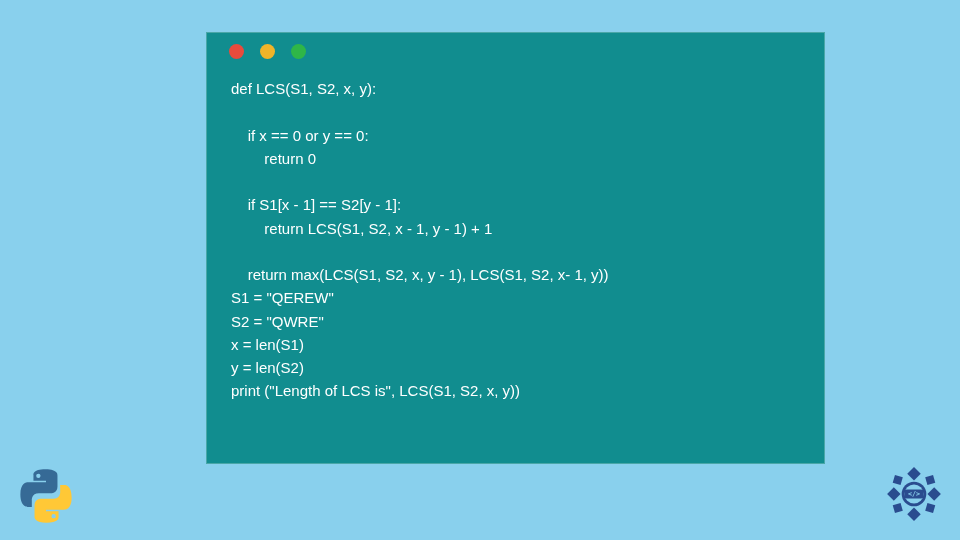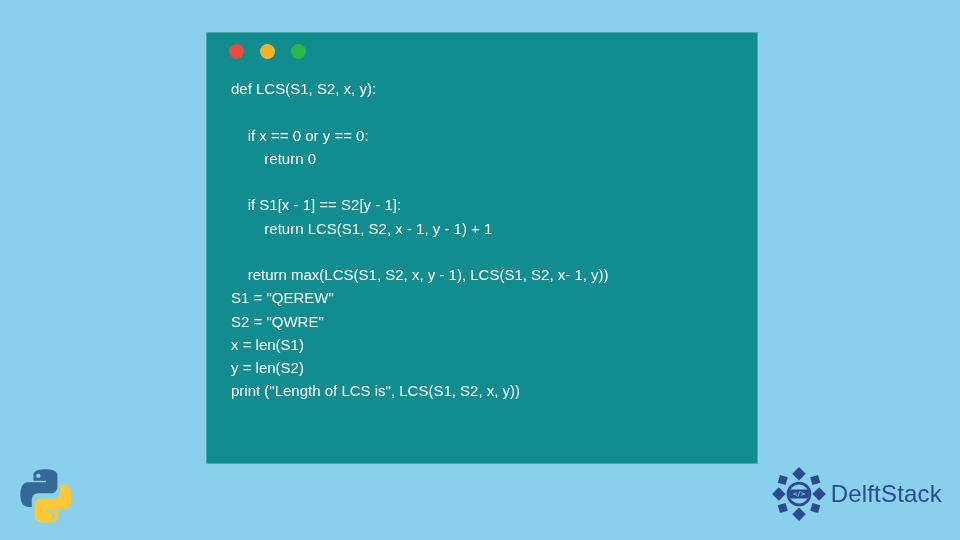--- a/index.html
+++ b/index.html
@@ -8,21 +8,21 @@
   height: 540px;
   background: #89d0ed;
   position: relative;
   font-family: Arial, Helvetica, sans-serif;
   overflow: hidden;
 }
 .code-window {
   position: absolute;
   left: 206px;
   top: 32px;
-  width: 552px;
+  width: 619px;
   height: 432px;
   background: #118d8f;
   border: 1px solid #4aa7a8;
 }
 .titlebar {
   height: 36px;
   display: flex;
   align-items: center;
   padding-left: 22px;
   gap: 16px;
@@ -102,14 +102,13 @@
       <polygon points="16,16 30,20 26,34 12,30" transform="rotate(0 21 25)"></polygon>
       <polygon points="84,16 70,20 74,34 88,30"></polygon>
       <polygon points="16,84 30,80 26,66 12,70"></polygon>
       <polygon points="84,84 70,80 74,66 88,70"></polygon>
     </g>
     <circle cx="50" cy="50" r="22" fill="#2a4c8f"></circle>
     <circle cx="50" cy="50" r="17" fill="#89d0ed"></circle>
     <rect x="33" y="42" width="34" height="16" rx="4" fill="#2a4c8f"></rect>
     <text x="50" y="54" text-anchor="middle" fill="#89d0ed" font-size="12" font-family="monospace" font-weight="bold">&lt;/&gt;</text>
   </svg>
-  <span class="delft-text">DelftStack</span>
 </div>
 
 </body></html>

